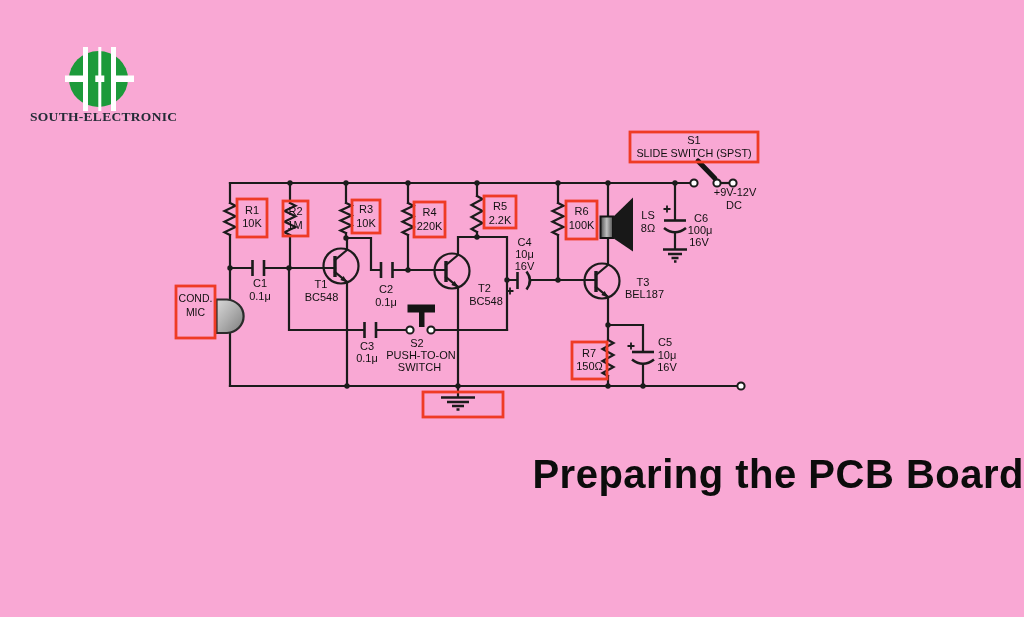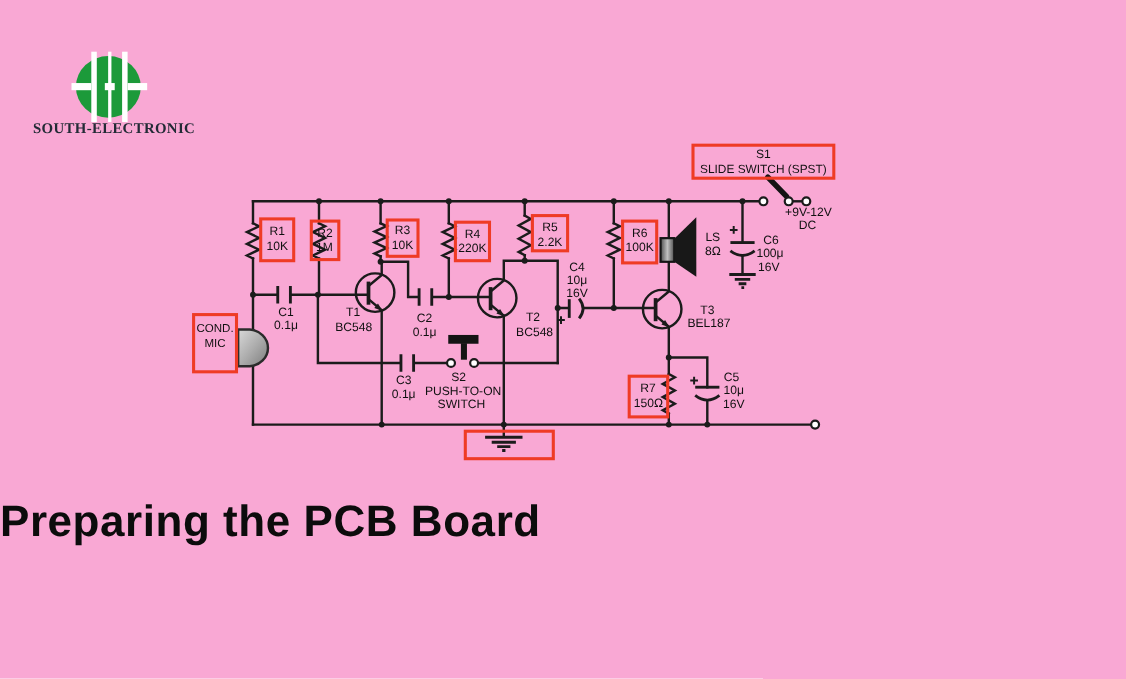--- a/index.html
+++ b/index.html
@@ -3,21 +3,21 @@
 <meta charset="utf-8">
 <style>
   html,body{margin:0;padding:0;background:#ffffff;}
   #stage{position:relative;width:1024px;height:617px;background:#f9a8d4;overflow:hidden;
          font-family:"Liberation Sans",sans-serif;}
   #logo{position:absolute;left:62px;top:46px;width:72px;height:66px;}
   #brand{position:absolute;left:30px;top:109px;width:160px;
          font-family:"Liberation Serif",serif;font-weight:bold;font-size:13.5px;
          letter-spacing:.3px;color:#232b36;}
   #schematic{position:absolute;left:0;top:0;width:1024px;height:617px;}
-  #page-title{position:absolute;left:0;top:452px;width:1024px;text-align:left;
+  #page-title{position:absolute;left:0;top:452px;width:1024px;text-align:right;
               font-weight:bold;font-size:40px;color:#0c0c0c;letter-spacing:.5px;}
   svg text{font-family:"Liberation Sans",sans-serif;font-size:11px;fill:#111;}
   svg text.small{font-size:10.5px;}
   .wire{stroke:#1b1b1b;stroke-width:2.2;fill:none;stroke-linecap:square;}
   .thin{stroke:#1b1b1b;stroke-width:1.8;fill:none;}
   .bar{stroke:#1b1b1b;stroke-width:2.6;fill:none;}
   .redbox{stroke:#ef3b25;stroke-width:2.8;fill:none;}
   .dot{fill:#1b1b1b;}
   .term{fill:#ffffff;stroke:#1b1b1b;stroke-width:2;}
 </style>

